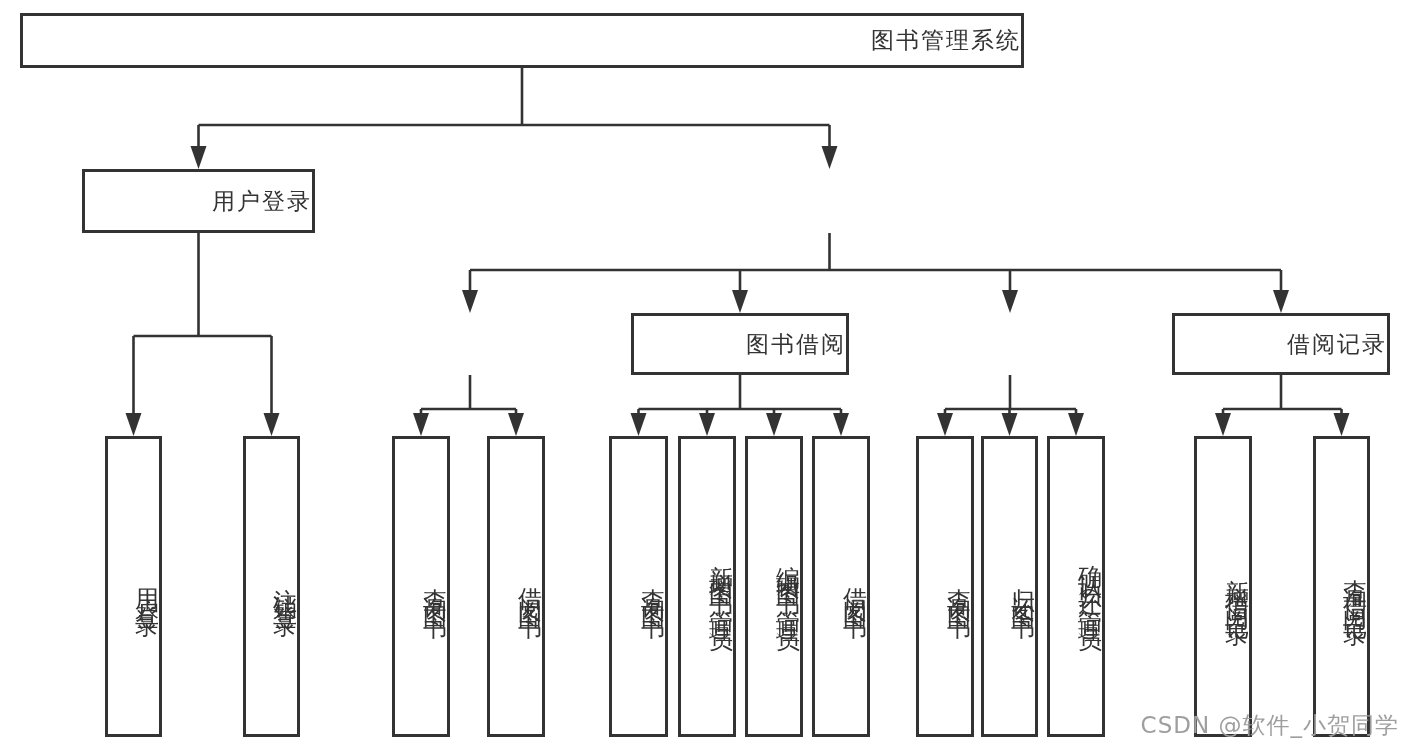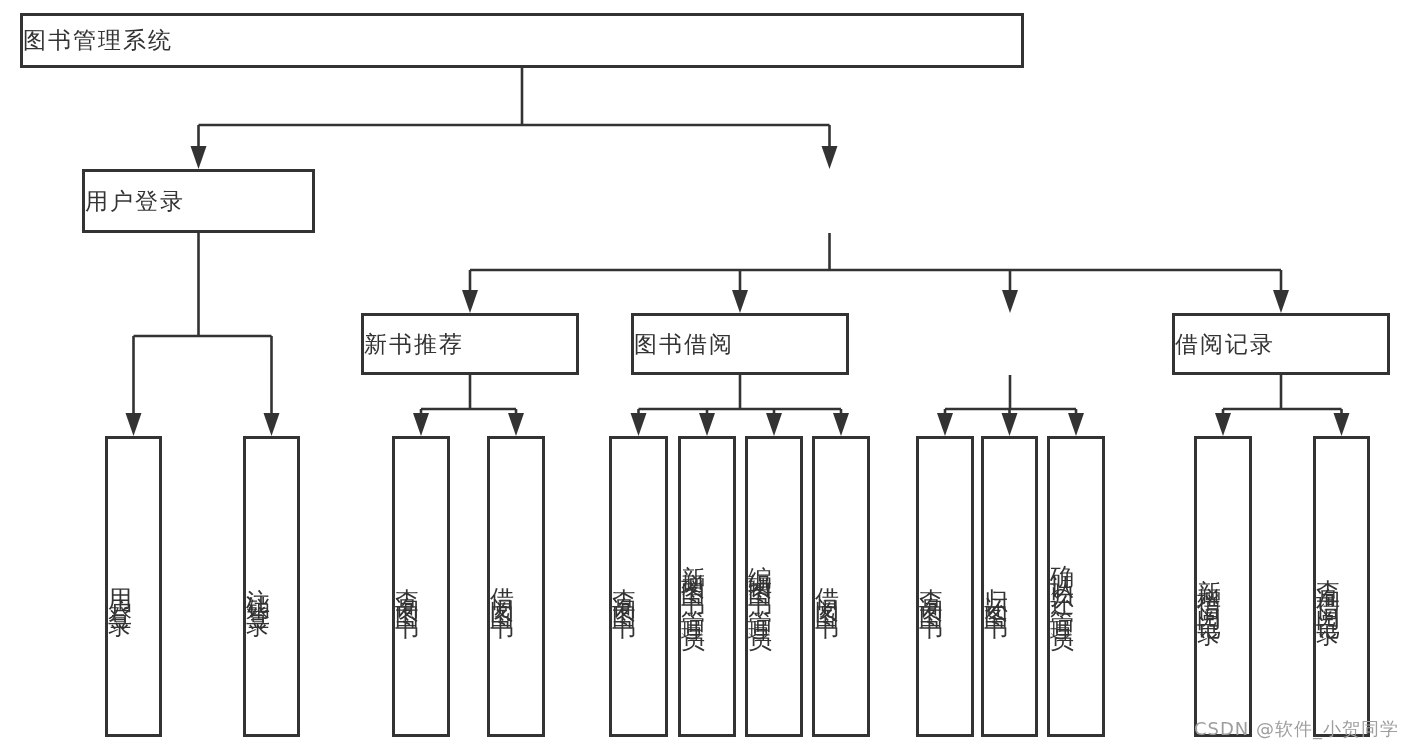--- a/index.html
+++ b/index.html
@@ -17,41 +17,41 @@
     width: 1405px; height: 747px;
     z-index: 0;
   }
   .box {
     position: absolute;
     box-sizing: border-box;
     border: 3px solid #333333;
     background: #ffffff;
     display: flex;
     align-items: center;
-    justify-content: flex-start;
+    justify-content: flex-end;
     color: #333333;
     z-index: 1;
   }
   .hbox span {
     font-size: 23px;
     letter-spacing: 2px;
     white-space: nowrap;
   }
   .leaf span {
     writing-mode: vertical-rl;
     text-orientation: mixed;
     font-size: 24px;
     letter-spacing: 9px;
     line-height: 1;
   }
   .watermark {
     position: absolute;
     right: 6px;
     bottom: 6px;
-    font-size: 18px;
+    font-size: 23px;
     color: #9e9e9e;
     letter-spacing: 1px;
     z-index: 3;
     white-space: nowrap;
   }
 </style>
 </head>
 <body>
 
 <div class="canvas">
@@ -126,23 +126,20 @@
   </svg>
 
   <div class="box hbox" style="left:20px; top:13px; width:1004px; height:55px;">
     <span>图书管理系统</span>
   </div>
 
   <div class="box hbox" style="left:82px; top:169px; width:233px; height:64px;">
     <span>用户登录</span>
   </div>
 
-  <div class="box hbox" style="left:361px; top:313px; width:218px; height:62px;">
-    <span>新书推荐</span>
-  </div>
   <div class="box hbox" style="left:631px; top:313px; width:218px; height:62px;">
     <span>图书借阅</span>
   </div>
   <div class="box hbox" style="left:1172px; top:313px; width:218px; height:62px;">
     <span>借阅记录</span>
   </div>
 
   <div class="box leaf" style="left:105px; top:436px; width:57px; height:301px;">
     <span>用户登录</span>
   </div>

